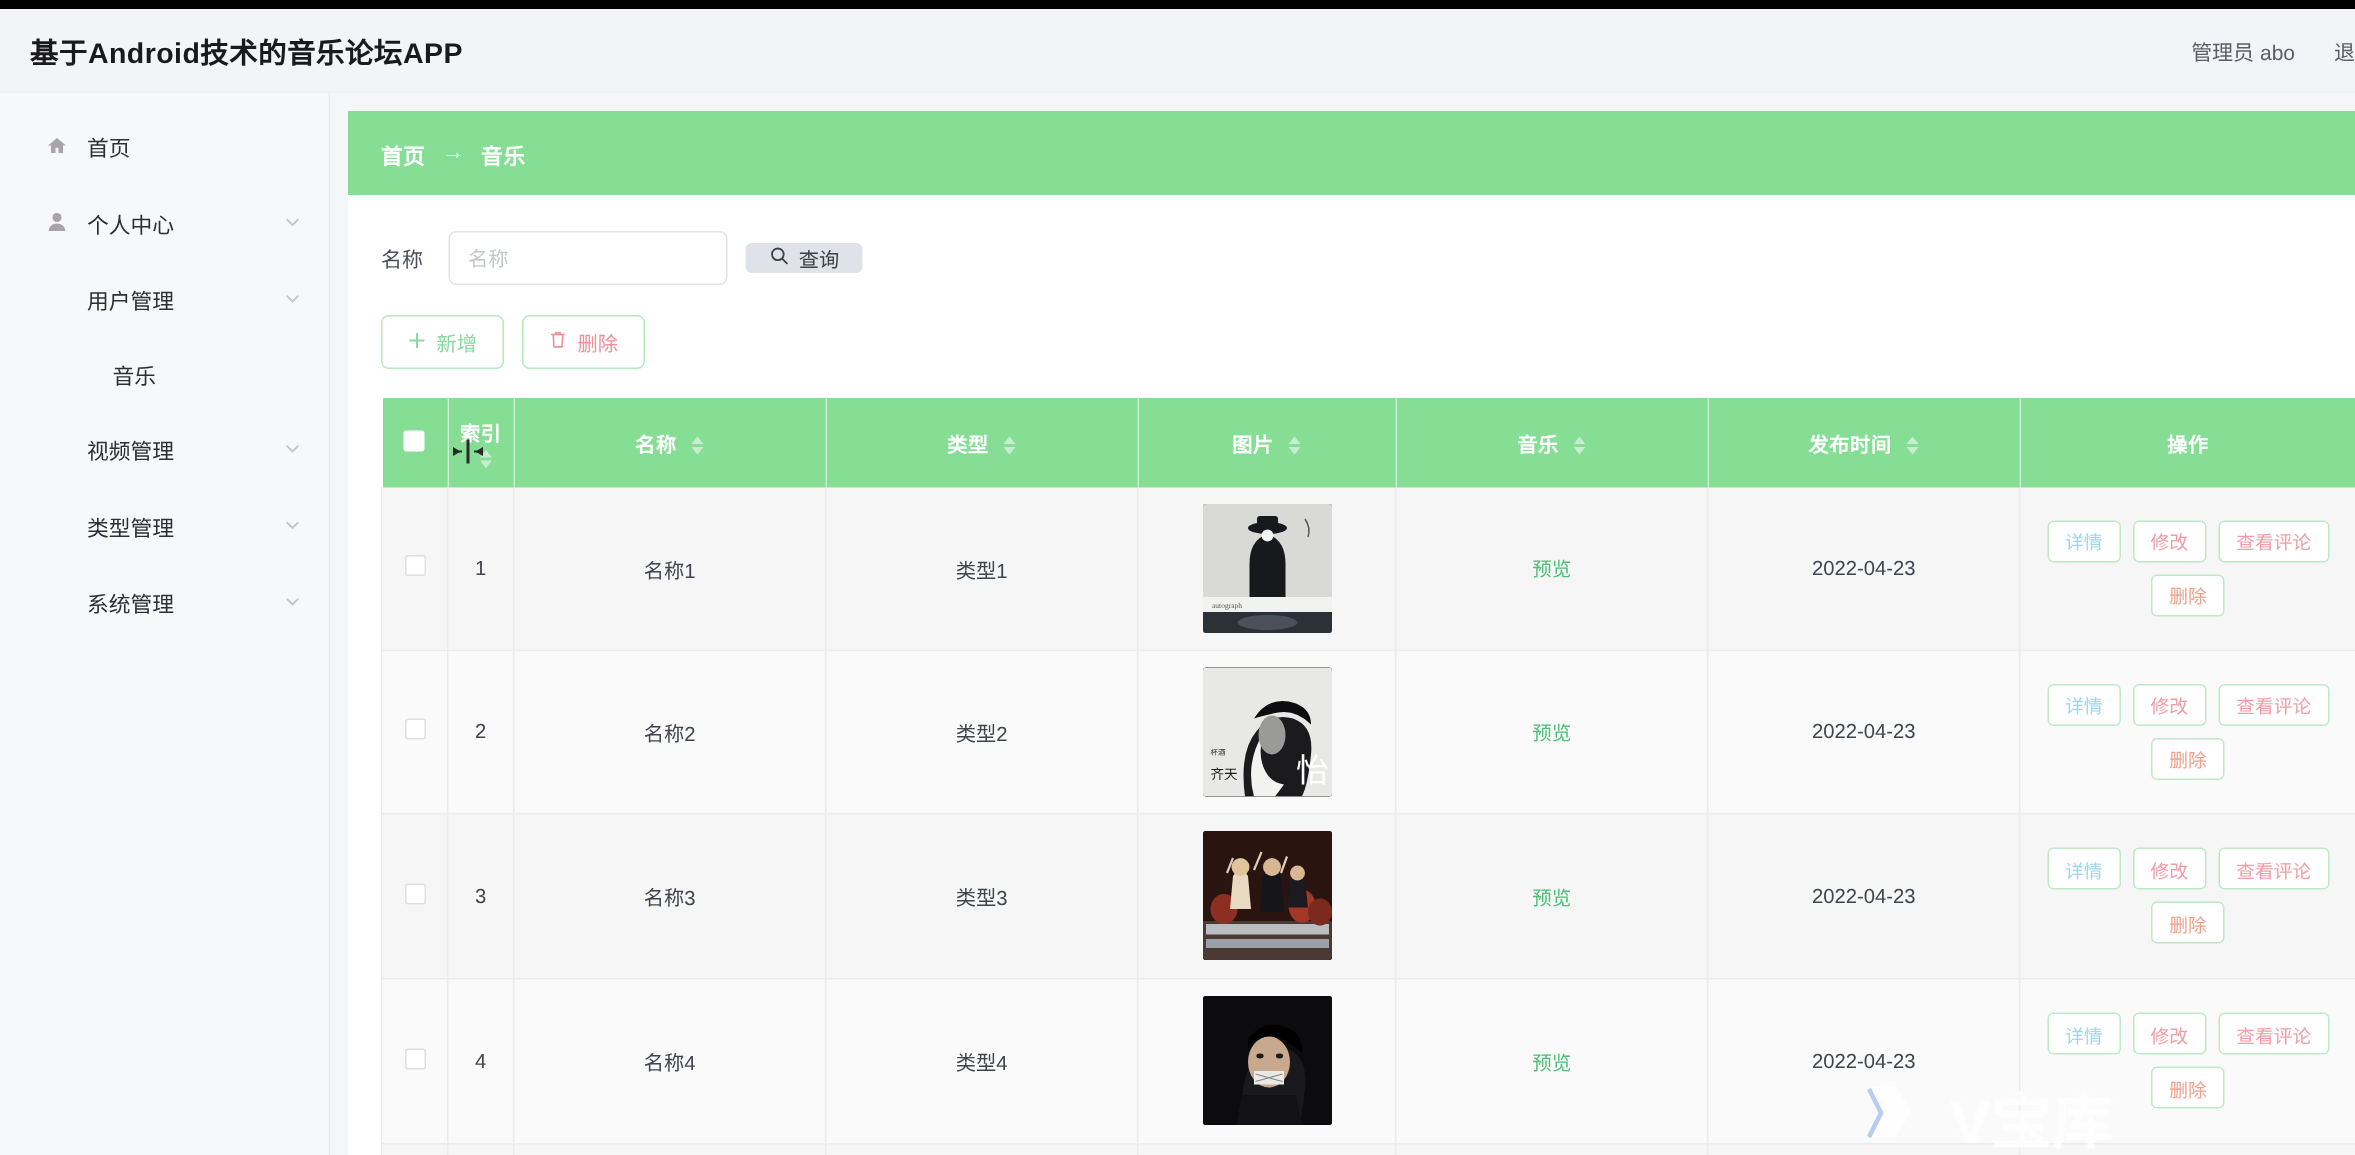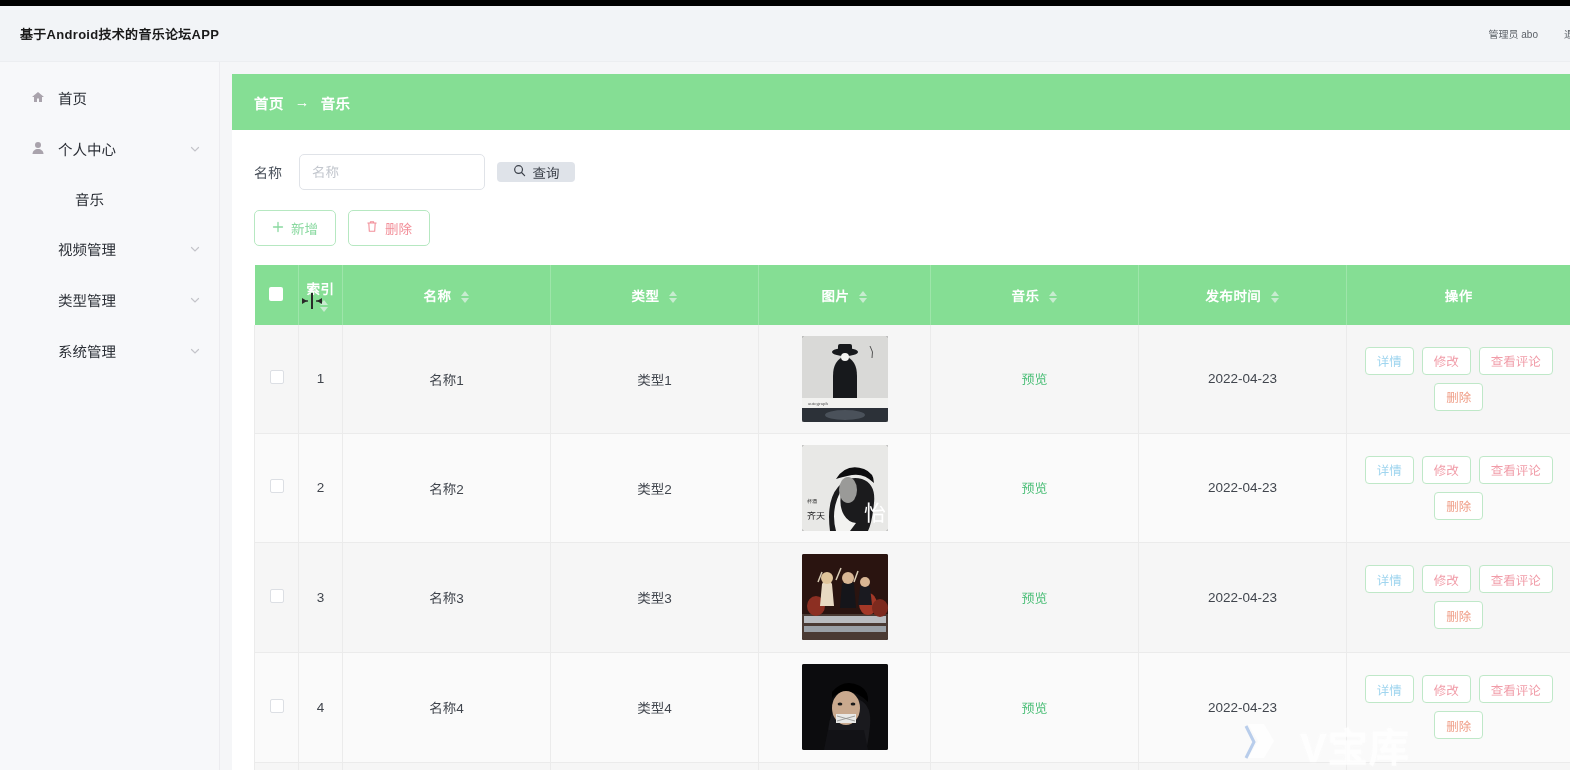--- a/index.html
+++ b/index.html
@@ -22,26 +22,26 @@
 
   
   .header {
     position: absolute; top: 6px; left: 0; width: 1570px; height: 56px;
     background: #f2f4f7;
     display: flex; align-items: center; justify-content: space-between;
     padding: 0 10px 0 20px;
     border-bottom: 1px solid #eceef1;
   }
   .header-title {
-    font-size: 13px; font-weight: bold; color: #1a1a1a; letter-spacing: .3px;
+    font-size: 19px; font-weight: bold; color: #1a1a1a; letter-spacing: .3px;
     white-space: nowrap;
   }
   .header-right {
     display: flex; align-items: center; gap: 26px;
-    font-size: 10px; color: #5a5f66; white-space: nowrap;
+    font-size: 14px; color: #5a5f66; white-space: nowrap;
     padding-right: 2px;
   }
   .header-right .hr-item { cursor: pointer; }
   .header-right .hr-logout { margin-right: -26px; }
 
   
   .sidebar {
     position: absolute; top: 62px; left: 0; width: 220px; height: 708px;
     background: #f7f8fa;
     border-right: 1px solid #ececf0;
@@ -282,20 +282,34 @@
           </svg>
       </span>
       <span class="m-label">个人中心</span>
       <span class="m-arrow">
         <svg width="12" height="12" viewBox="0 0 12 12">
             <path d="M2.5 4.5L6 8l3.5-3.5" stroke="#9b9ba3" stroke-width="1.2" fill="none" stroke-linecap="round"></path>
           </svg>
       </span>
     </div>
 
+    <div class="menu-item">
+      <span class="m-icon ic-grid">
+          <i></i>
+          <i></i>
+          <i></i>
+          <i></i>
+        </span>
+      <span class="m-label">用户管理</span>
+      <span class="m-arrow">
+        <svg width="12" height="12" viewBox="0 0 12 12">
+            <path d="M2.5 4.5L6 8l3.5-3.5" stroke="#9b9ba3" stroke-width="1.2" fill="none" stroke-linecap="round"></path>
+          </svg>
+      </span>
+    </div>
 
 
     <div class="submenu-item">音乐</div>
 
     <div class="menu-item">
       <span class="m-icon ic-grid">
           <i></i>
           <i></i>
           <i></i>
           <i></i>

